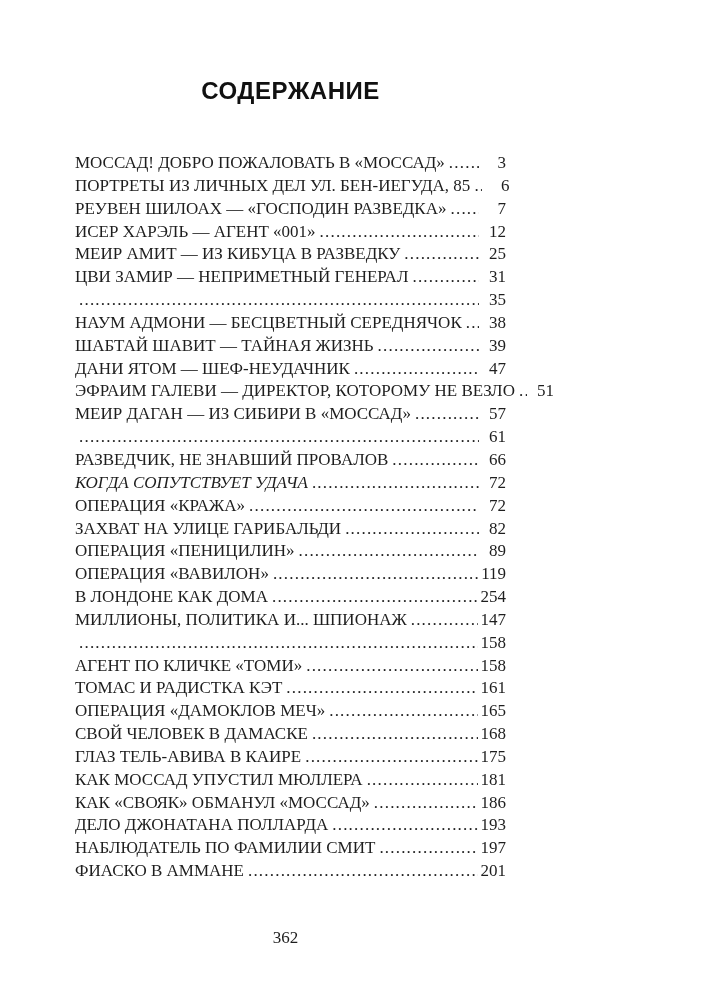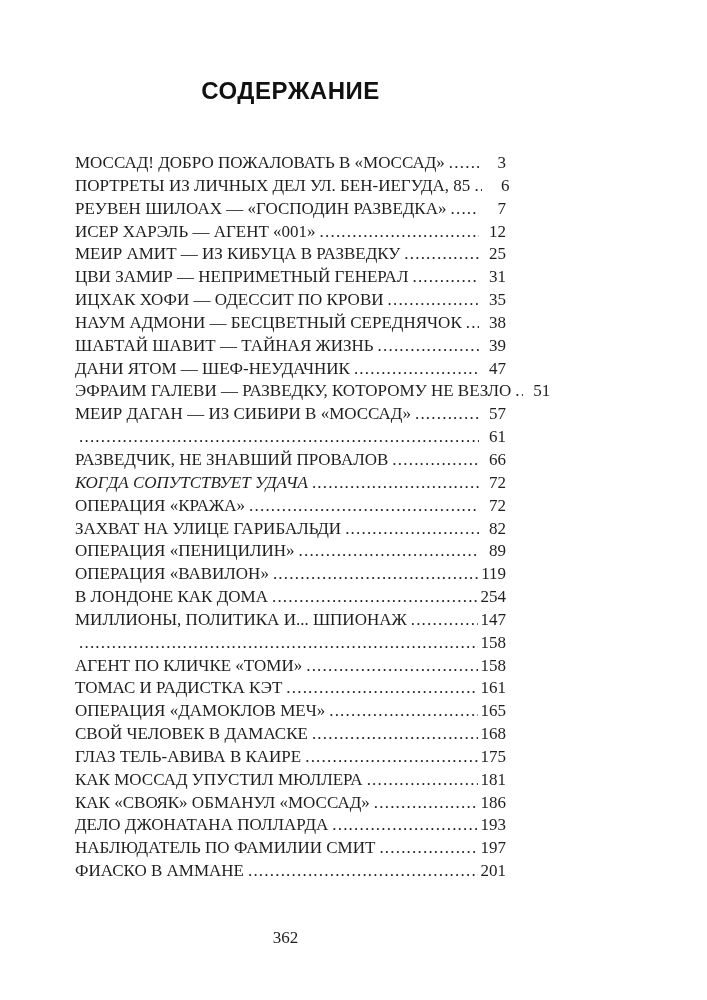--- a/index.html
+++ b/index.html
@@ -104,21 +104,20 @@
     <span class="toc-page">25</span>
   </div>
 
   <div class="toc-entry">
     <span class="toc-label">ЦВИ ЗАМИР — НЕПРИМЕТНЫЙ ГЕНЕРАЛ</span>
     <span class="toc-dots"></span>
     <span class="toc-page">31</span>
   </div>
 
   <div class="toc-entry">
-    <span class="toc-label">ИЦХАК ХОФИ — ОДЕССИТ ПО КРОВИ</span>
     <span class="toc-dots"></span>
     <span class="toc-page">35</span>
   </div>
 
   <div class="toc-entry">
     <span class="toc-label">НАУМ АДМОНИ — БЕСЦВЕТНЫЙ СЕРЕДНЯЧОК</span>
     <span class="toc-dots"></span>
     <span class="toc-page">38</span>
   </div>
 
@@ -128,21 +127,21 @@
     <span class="toc-page">39</span>
   </div>
 
   <div class="toc-entry">
     <span class="toc-label">ДАНИ ЯТОМ — ШЕФ-НЕУДАЧНИК</span>
     <span class="toc-dots"></span>
     <span class="toc-page">47</span>
   </div>
 
   <div class="toc-entry">
-    <span class="toc-label">ЭФРАИМ ГАЛЕВИ — РАЗВЕДКУ, КОТОРОМУ НЕ ВЕЗЛО</span>
+    <span class="toc-label">ЭФРАИМ ГАЛЕВИ — ДИРЕКТОР, КОТОРОМУ НЕ ВЕЗЛО</span>
     <span class="toc-dots"></span>
     <span class="toc-page">51</span>
   </div>
 
   <div class="toc-entry">
     <span class="toc-label">МЕИР ДАГАН — ИЗ СИБИРИ В «МОССАД»</span>
     <span class="toc-dots"></span>
     <span class="toc-page">57</span>
   </div>
 

